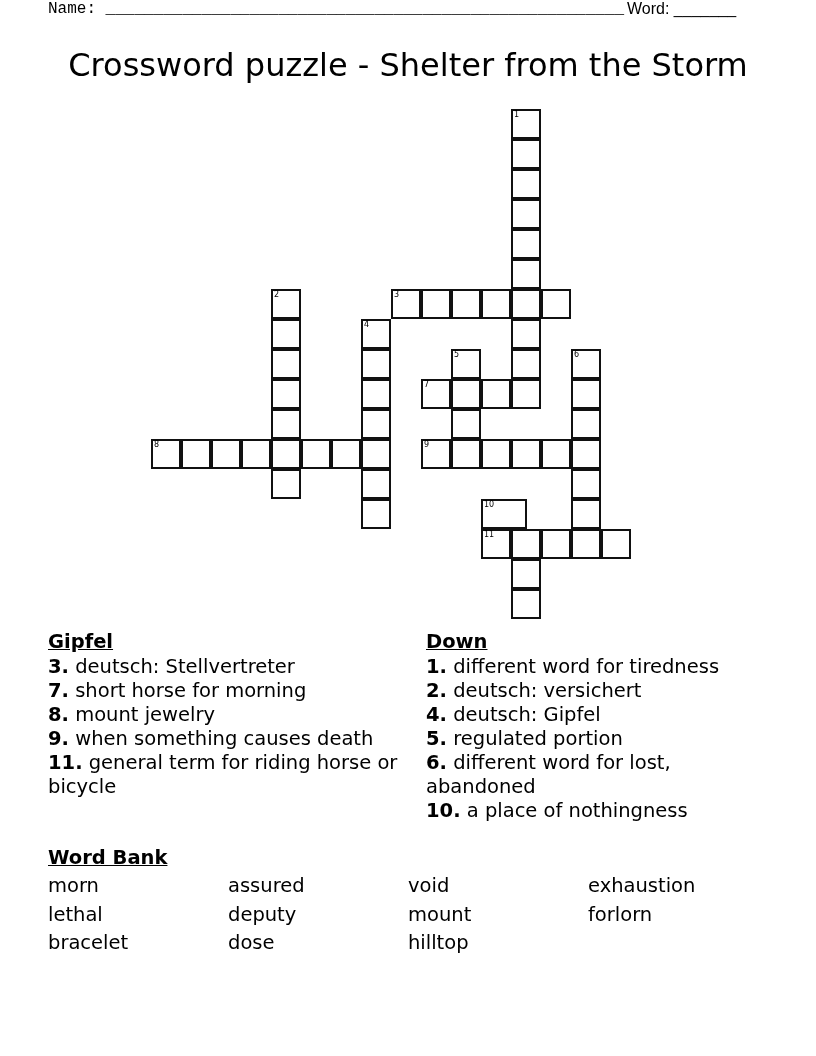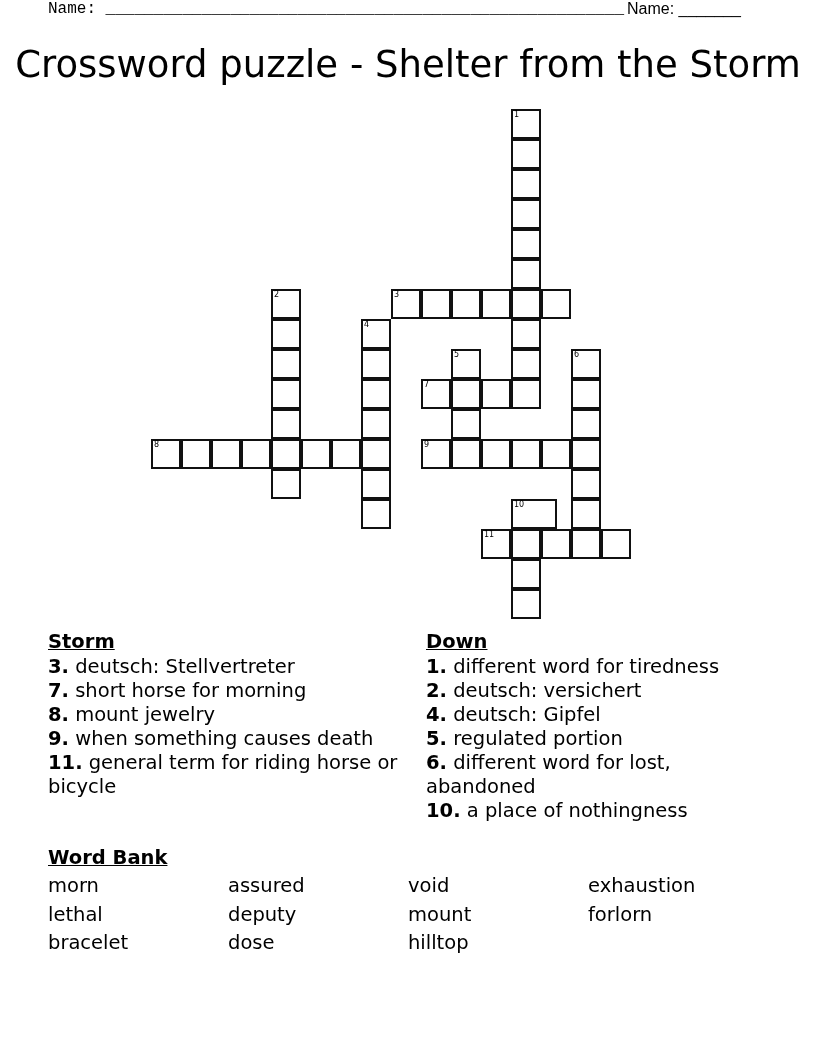--- a/index.html
+++ b/index.html
@@ -1,35 +1,35 @@
 <!DOCTYPE html>
 <html><head>
 <meta charset="utf-8">
 <style>
   html, body { margin:0; padding:0; background:#fff; }
   body { width:816px; height:1056px; position:relative; overflow:hidden; font-family:"DejaVu Sans", sans-serif; color:#000; }
   .hdr { position:absolute; top:0; left:48px; font-family:Liberation Mono, monospace; font-size:16px; line-height:18px; }
   .hdr-date { position:absolute; top:0; left:627px; font-family:"Liberation Sans", sans-serif; font-size:16px; line-height:18px; }
-  .title { position:absolute; top:44px; left:0; width:816px; text-align:center; font-size:37px; line-height:42px; }
+  .title { position:absolute; top:44px; left:0; width:816px; text-align:center; font-size:32px; line-height:42px; }
   #grid { position:absolute; left:0; top:0; width:816px; height:640px; }
   .cell { position:absolute; width:30px; height:30px; box-sizing:border-box; border:2px solid #111; background:#fff; margin-left:-1px; margin-top:-1px; }
   .num { position:absolute; left:1px; top:-1px; font-size:8px; line-height:10px; }
   .clues { position:absolute; top:630px; font-size:19.5px; line-height:24px; }
   .clues h3 { margin:0 0 1px 0; font-size:19.5px; font-weight:bold; text-decoration:underline; line-height:24px; }
   .clue { margin:0; }
   .clue b { font-weight:bold; }
   .wb { position:absolute; top:846px; left:48px; font-size:19.5px; }
   .wb h3 { margin:0; font-size:19.5px; font-weight:bold; text-decoration:underline; line-height:24px; }
   .wbgrid { display:grid; grid-template-columns:180px 180px 180px 180px; grid-auto-rows:28.5px; margin-top:4px; }
 </style>
 </head>
 <body>
 
 <div class="hdr">Name: ______________________________________________________</div>
-<div class="hdr-date">Name: _______</div>
+<div class="hdr-date">Word: _______</div>
 <div class="title">Crossword puzzle - Shelter from the Storm</div>
 
 <div id="grid">
     <div class="cell" style="left: 512px; top: 110px;">
       <span class="num">1</span>
     </div>
     <div class="cell" style="left: 512px; top: 140px;"></div>
     <div class="cell" style="left: 512px; top: 170px;"></div>
     <div class="cell" style="left: 512px; top: 200px;"></div>
     <div class="cell" style="left: 512px; top: 230px;"></div>
@@ -89,35 +89,35 @@
     <div class="cell" style="left: 212px; top: 440px;"></div>
     <div class="cell" style="left: 242px; top: 440px;"></div>
     <div class="cell" style="left: 302px; top: 440px;"></div>
     <div class="cell" style="left: 332px; top: 440px;"></div>
     <div class="cell" style="left: 422px; top: 440px;">
       <span class="num">9</span>
     </div>
     <div class="cell" style="left: 482px; top: 440px;"></div>
     <div class="cell" style="left: 512px; top: 440px;"></div>
     <div class="cell" style="left: 542px; top: 440px;"></div>
-    <div class="cell" style="left: 512px; top: 500px; padding-left: 42px;">
+    <div class="cell" style="left: 482px; top: 500px; padding-left: 42px;">
       <span class="num">10</span>
     </div>
     <div class="cell" style="left: 512px; top: 530px;"></div>
     <div class="cell" style="left: 512px; top: 560px;"></div>
     <div class="cell" style="left: 512px; top: 590px;"></div>
     <div class="cell" style="left: 482px; top: 530px;">
       <span class="num">11</span>
     </div>
     <div class="cell" style="left: 542px; top: 530px;"></div>
     <div class="cell" style="left: 602px; top: 530px;"></div>
   </div>
 
 <div class="clues" style="left:48px;width:350px;">
-  <h3>Storm</h3>
+  <h3>Gipfel</h3>
   <div id="across-list">
       <div class="clue"><b>3.</b><span> deutsch: Stellvertreter</span></div>
       <div class="clue"><b>7.</b><span> short horse for morning</span></div>
       <div class="clue"><b>8.</b><span> mount jewelry</span></div>
       <div class="clue"><b>9.</b><span> when something causes death</span></div>
       <div class="clue"><b>11.</b><span> general term for riding horse or bicycle</span></div>
     </div>
 </div>
 <div class="clues" style="left:426px;width:340px;">
   <h3>Down</h3>

